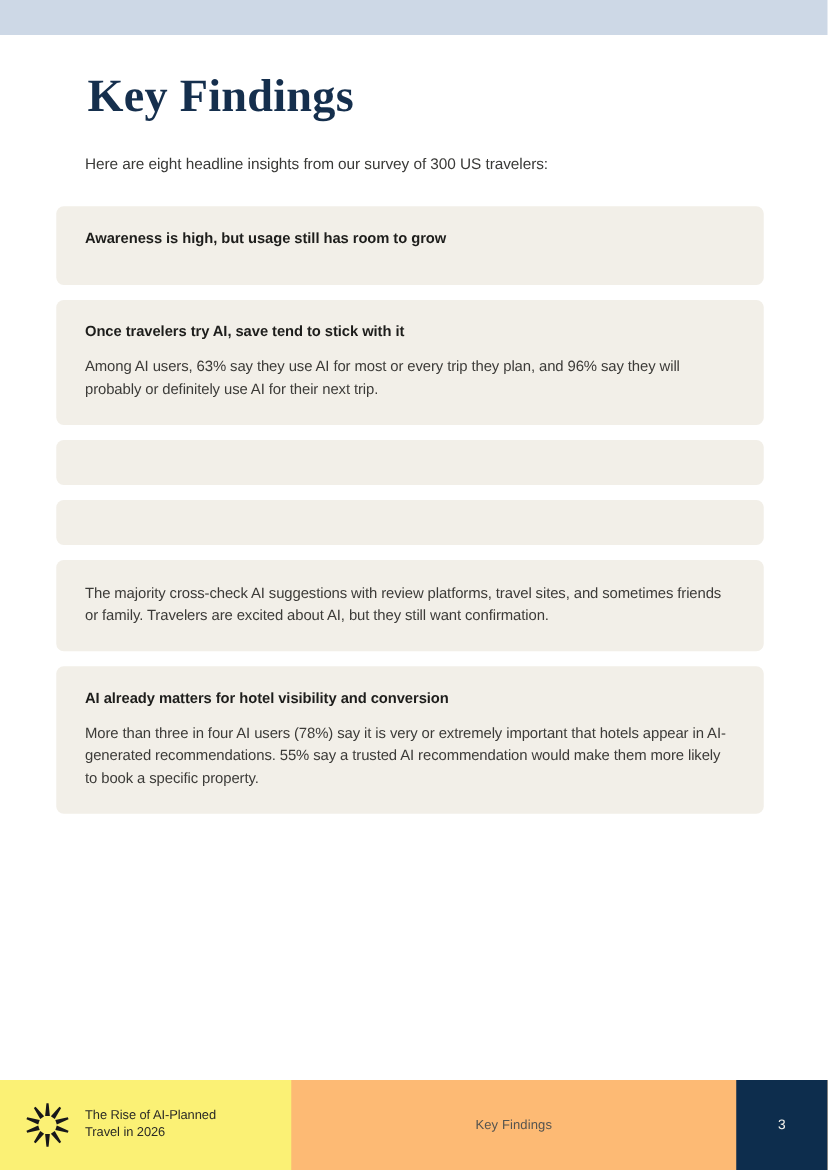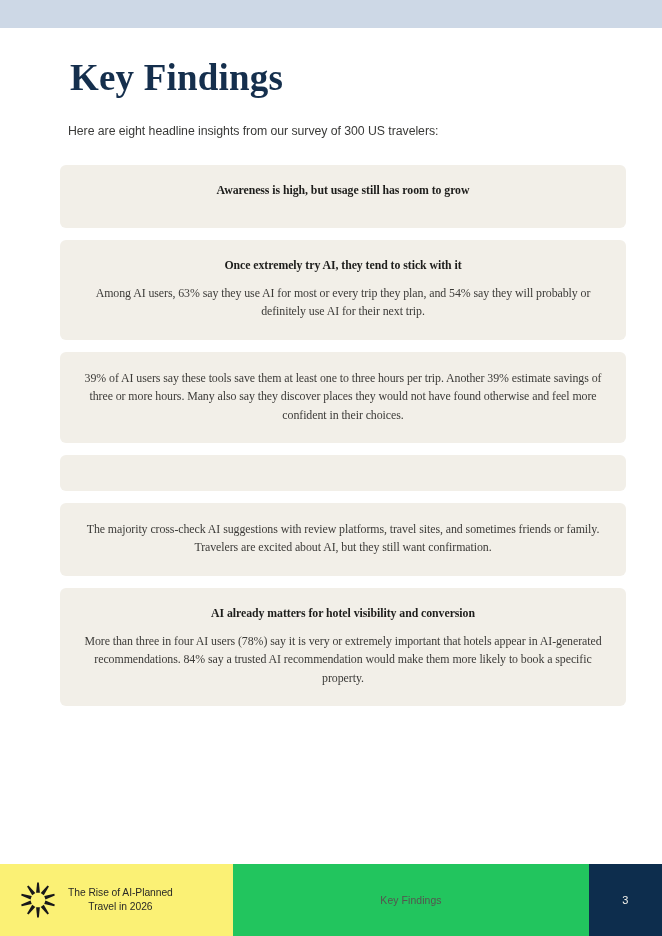--- a/index.html
+++ b/index.html
@@ -34,21 +34,20 @@
   }
 
   
   .page {
     position: absolute;
     top: 28px;
     left: 0;
     width: 662px;
     height: 908px;
     background: #ffffff;
-    text-align: center;
   }
 
   .page-body {
     position: absolute;
     top: 0;
     left: 0;
     right: 0;
     bottom: 72px;
     padding: 0;
   }
@@ -72,27 +71,26 @@
     top: 95px;
     margin: 0;
     font-size: 12.3px;
     line-height: 17px;
     color: #3a3a38;
     letter-spacing: -0.05px;
   }
 
   .cards {
     position: absolute;
-    left: 60px;
+    left: 45px;
     top: 137px;
     width: 566px;
     display: flex;
     flex-direction: column;
     gap: 12px;
-    font-family: Liberation Serif, serif;
   }
 
   .card {
     background: #f2efe8;
     border-radius: 6px;
     padding: 17px 23px 19px 23px;
     box-sizing: border-box;
   }
 
   .card-title {
@@ -112,21 +110,21 @@
     letter-spacing: -0.08px;
   }
 
   
   .footer {
     position: absolute;
     left: 0;
     bottom: 0;
     width: 662px;
     height: 72px;
-    background: #22c55e;
+    background: #fdba74;
   }
 
   .footer-brand {
     position: absolute;
     left: 0;
     top: 0;
     width: 233px;
     height: 72px;
     background: #fbf175;
     display: flex;
@@ -201,38 +199,37 @@
 
       <p class="page-intro">Here are eight headline insights from our survey of 300 US travelers:</p>
 
       <div class="cards">
 
         <div class="card">
           <h2 class="card-title">Awareness is high, but usage still has room to grow</h2>
         </div>
 
         <div class="card">
-          <h2 class="card-title">Once extremely try AI, they tend to stick with it</h2>
-          <p class="card-body">Among AI users, 63% say they use AI for most or every trip they plan, and 54% say they will probably or definitely use AI for their next trip.</p>
-        </div>
-
-        <div class="card">
-          <p class="card-body">39% of AI users say these tools save them at least one to three hours per trip. Another 39% estimate savings of three or more hours. Many also say they discover places they would not have found otherwise and feel more confident in their choices.</p>
+          <h2 class="card-title">Once travelers try AI, save tend to stick with it</h2>
+          <p class="card-body">Among AI users, 63% say they use AI for most or every trip they plan, and 96% say they will probably or definitely use AI for their next trip.</p>
+        </div>
+
+        <div class="card">
         </div>
 
         <div class="card">
         </div>
 
         <div class="card">
           <p class="card-body">The majority cross-check AI suggestions with review platforms, travel sites, and sometimes friends or family. Travelers are excited about AI, but they still want confirmation.</p>
         </div>
 
         <div class="card">
           <h2 class="card-title">AI already matters for hotel visibility and conversion</h2>
-          <p class="card-body">More than three in four AI users (78%) say it is very or extremely important that hotels appear in AI-generated recommendations. 84% say a trusted AI recommendation would make them more likely to book a specific property.</p>
+          <p class="card-body">More than three in four AI users (78%) say it is very or extremely important that hotels appear in AI-generated recommendations. 55% say a trusted AI recommendation would make them more likely to book a specific property.</p>
         </div>
 
       </div>
     </div>
 
     <div class="footer">
 
       <div class="footer-brand">
         <svg class="brand-logo" viewBox="0 0 40 40" aria-hidden="true">
           <g fill="#17171a">

